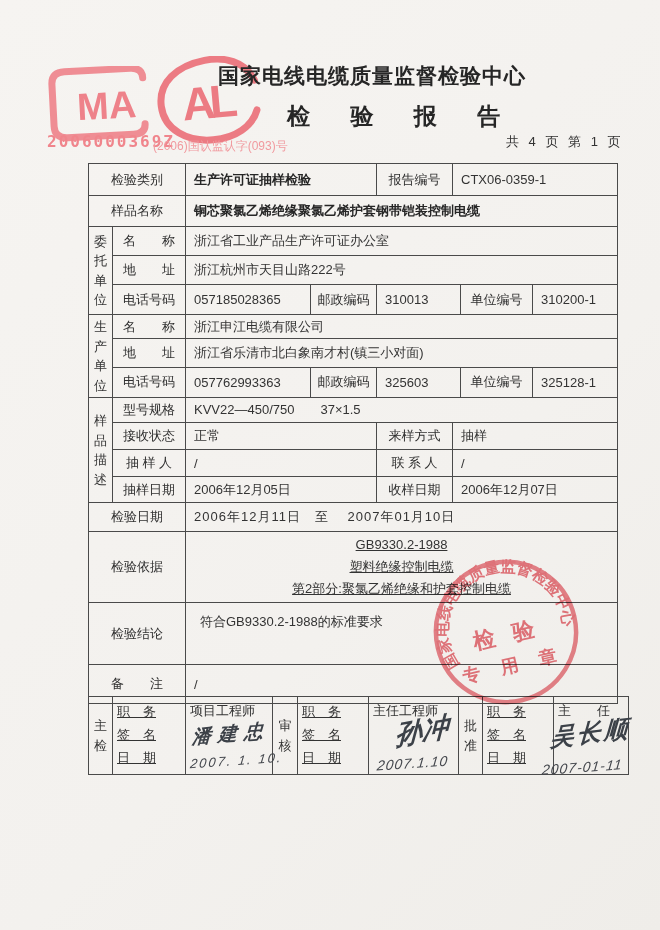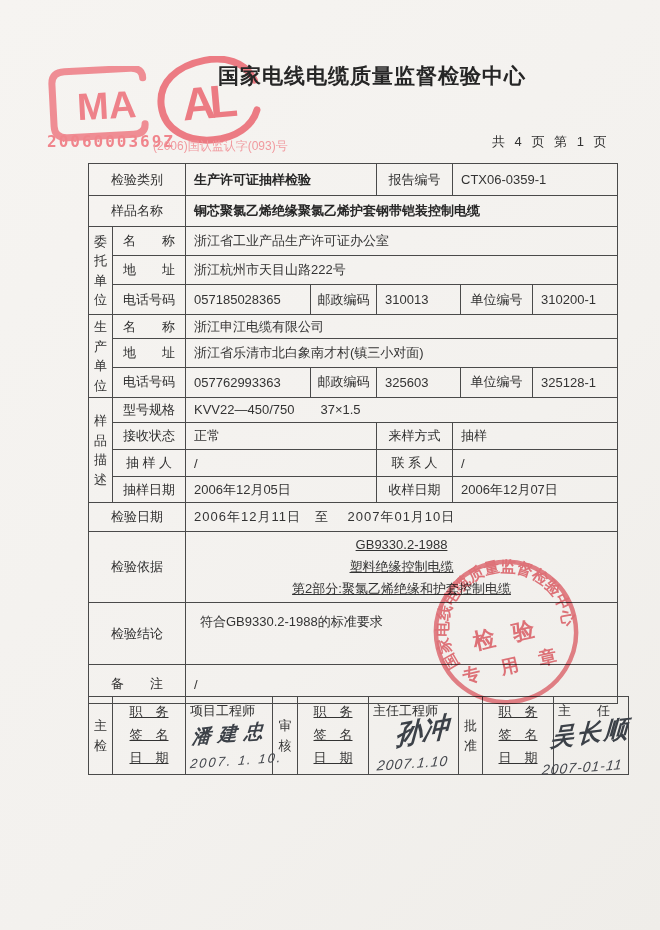--- a/index.html
+++ b/index.html
@@ -11,21 +11,21 @@
   }
 
   
   .org-title { position:absolute; left:218px; top:62px; font-size:21px; font-weight:bold;
                letter-spacing:1px; color:#262626; }
   .report-title { position:absolute; left:287px; top:101px; font-size:23px; font-weight:bold;
                   letter-spacing:17px; color:#262626; white-space:nowrap; }
   .serial { position:absolute; left:47px; top:132px; font-family:"DejaVu Sans Mono",monospace;
             font-size:16px; font-weight:bold; color:#f0858c; letter-spacing:2px; }
   .cal-code { position:absolute; left:153px; top:138px; font-size:12px; color:#f19a9f; }
-  .page-info { position:absolute; left:492px; top:133px; font-size:13px; letter-spacing:3px;
+  .page-info { position:absolute; left:506px; top:133px; font-size:13px; letter-spacing:3px;
                color:#333; white-space:nowrap; }
   .stamp-svg { position:absolute; }
   .cma { left:48px; top:66px; }
   .cal { left:156px; top:56px; }
 
   
   table { border-collapse:collapse; table-layout:fixed; }
   .main-table { position:absolute; left:88px; top:163px; width:529px; }
   .sig-table  { position:absolute; left:88px; top:696px; width:540px; }
   td { border:1px solid #4a4a4a; font-size:13px; color:#333; padding:2px 4px;
@@ -39,21 +39,21 @@
   td.center { text-align:center; }
   td.top-left { vertical-align:top; padding-top:10px; }
   .indent { padding-left:30px; letter-spacing:1px; }
 
   
   td.sig-block { position:relative; vertical-align:top; padding-top:5px; }
   .sig-name { position:absolute; font-style:italic; font-weight:bold; color:#3c4148;
               transform:rotate(-5deg) skewX(-8deg); white-space:nowrap; }
   .sig-date { position:absolute; font-style:italic; color:#44474d;
               transform:rotate(-4deg) skewX(-10deg); white-space:nowrap; z-index:5; }
-  td.fields { text-align:center; line-height:1.75; }
+  td.fields { line-height:1.75; }
 
   
   .round-stamp { position:absolute; left:428px; top:554px; width:156px; height:156px;
                  transform:rotate(-13deg); opacity:.85; mix-blend-mode:multiply; }
 </style>
 </head>
 <body>
 
 <div class="paper">
 
@@ -65,20 +65,21 @@
   </svg>
 
   <svg class="stamp-svg cal" width="108" height="90" viewBox="0 0 108 90">
     <g transform="rotate(-5 54 45)">
       <path d="M100 28 C92 8 72 2 52 4 C24 7 4 22 5 46 C6 70 28 84 54 84 C76 84 94 74 100 58" stroke="#ec7b83" stroke-width="7" fill="none" stroke-linecap="round"></path>
       <text x="26" y="62" font-size="46" font-weight="bold" fill="#ec7b83" letter-spacing="-6" font-family="Liberation Sans, DejaVu Sans, sans-serif">AL</text>
     </g>
   </svg>
 
   <div class="org-title">国家电线电缆质量监督检验中心</div>
+  <div class="report-title">检 验 报 告</div>
   <div class="serial">2006000369Z</div>
   <div class="cal-code">(2006)国认监认字(093)号</div>
   <div class="page-info">共 4 页 第 1 页</div>
 
   <table class="main-table">
     <colgroup>
       <col style="width:24px">
         <col style="width:73px">
         <col style="width:125px">
       <col style="width:66px">

